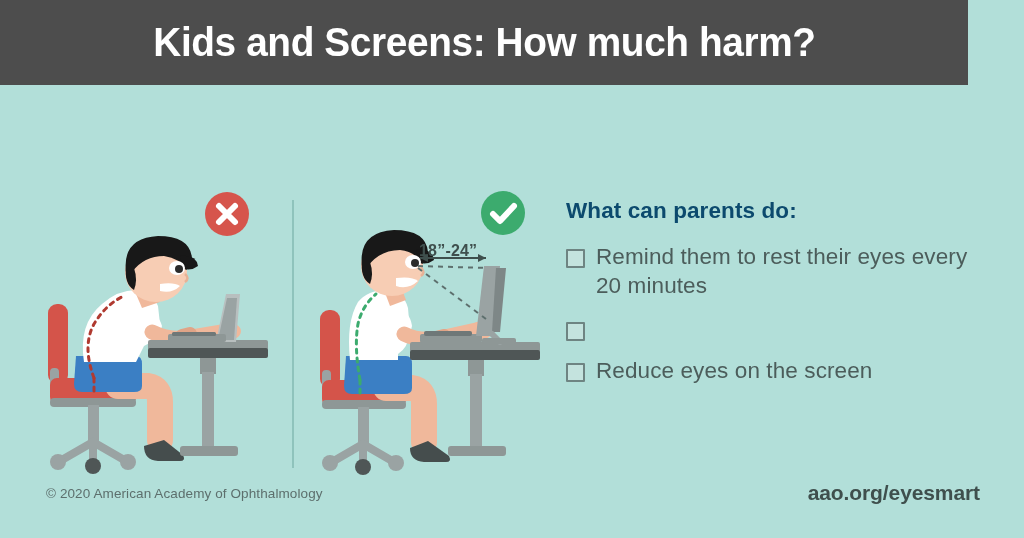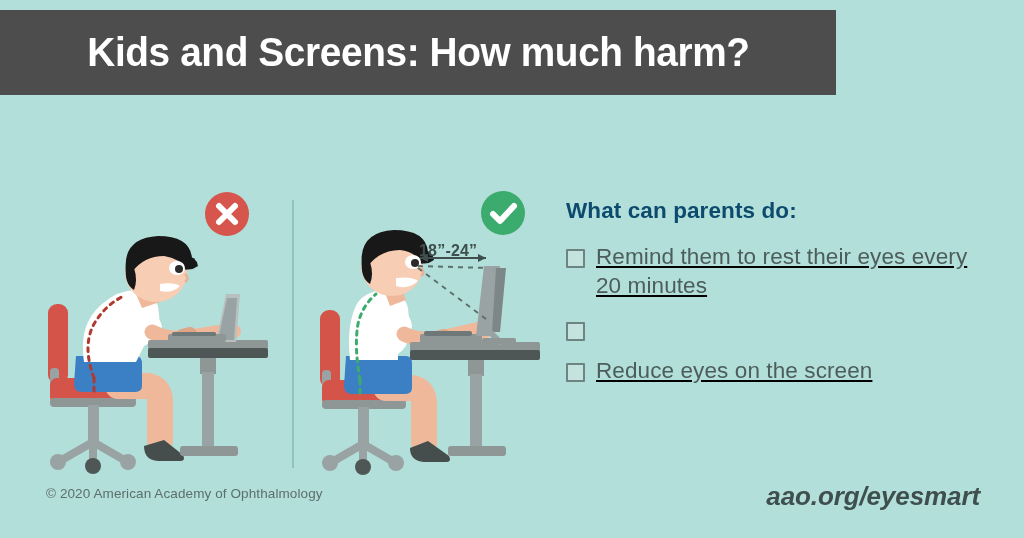--- a/index.html
+++ b/index.html
@@ -7,21 +7,21 @@
     width:1024px;height:538px;
     background:#b2dfd9;
     font-family:"Liberation Sans", sans-serif;
     overflow:hidden;
     position:relative;
   }
   #stage{position:relative;width:1024px;height:538px;overflow:hidden;background:#b2dfd9;}
 
   
   .header-bar{
-    position:absolute;left:0;top:10px;width:836px;height:85px;
+    position:absolute;left:0;top:0;width:968px;height:85px;
     background:#4d4d4d;
     display:flex;align-items:center;justify-content:center;
   }
   .header-title{
     color:#ffffff;
     font-size:40px;
     font-weight:bold;
     letter-spacing:-0.4px;
     font-family:"Liberation Sans", sans-serif;
     white-space:nowrap;
@@ -53,38 +53,38 @@
   .badge svg{display:block;width:44px;height:44px;}
 
   
   .panel-right{position:absolute;left:566px;top:196px;width:430px;}
   .panel-heading{
     color:#0c4a6e;font-size:22.5px;line-height:30px;
     margin:0 0 16px 0;font-weight:bold;letter-spacing:0.1px;
   }
   .check-list{list-style:none;margin:0;padding:0;}
   .check-item{
-    display:flex;align-items:flex-start;gap:11px;margin-bottom:15px;text-decoration:underline;
+    display:flex;align-items:flex-start;gap:11px;margin-bottom:15px;
   }
   .check-box{
     flex:0 0 auto;width:15px;height:15px;margin-top:7px;
     border:2px solid #6e8482;background:#c4e3de;border-radius:1px;
   }
   .check-label{
     color:#4c5d5b;font-size:22.5px;line-height:29px;letter-spacing:0.1px;
   }
 
   
   .footer-copy{
     position:absolute;left:46px;top:486px;
     color:#5d6f6d;font-size:13.5px;letter-spacing:0.1px;
   }
   .footer-url{
     position:absolute;right:44px;top:481px;
-    color:#3f4f4d;font-size:26px;font-weight:bold;letter-spacing:-0.1px;font-style:italic;
+    color:#3f4f4d;font-size:21px;font-weight:bold;letter-spacing:-0.1px;
   }
 
   
   .scene{position:absolute;}
   .scene svg{display:block;}
 
   .dim-label{
     position:absolute;left:419px;top:242px;
     color:#3f4f4d;font-size:16px;font-weight:bold;letter-spacing:0.2px;
   }

